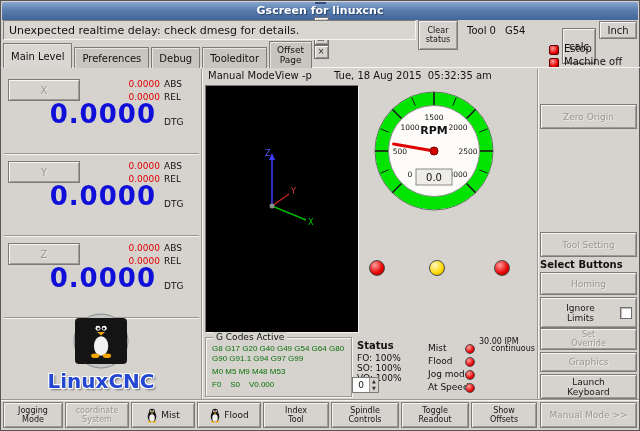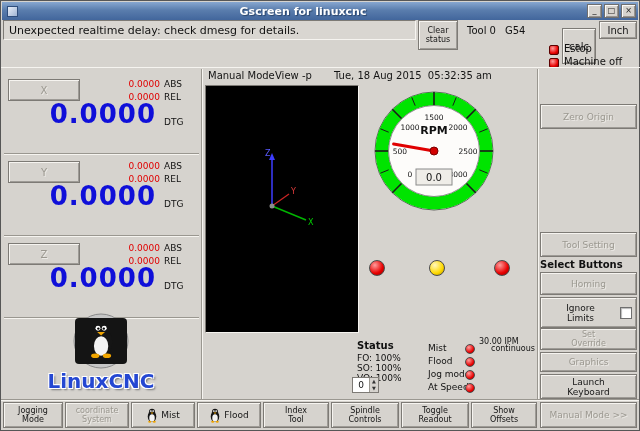--- a/index.html
+++ b/index.html
@@ -4,21 +4,21 @@
 <style>
   * { box-sizing: border-box; margin: 0; padding: 0; }
   html, body { width: 640px; height: 431px; }
   body { font-family: "DejaVu Sans", "Liberation Sans", sans-serif; background: #d6d3ce; position: relative; overflow: hidden; font-size: 10px; color: #111; }
 
   #win { position: absolute; inset: 0; background: #d6d3ce; border: 1px solid #565656; }
 
   
   .titlebar { position: absolute; left: 1px; right: 1px; top: 1px; height: 18px;
     background: linear-gradient(180deg, #87a7d0 0%, #5a7dad 45%, #42669c 100%);
-    display: flex; align-items: center; padding: 0 2px; }
+    display: flex; align-items: center; padding: 0 2px; flex-direction: column; }
   .title-icon { width: 11px; height: 11px; background: linear-gradient(135deg,#e8eef8,#9fb4d4); border: 1px solid #2e4d7c; margin: 0 3px; }
   .title-text { color: #fff; font-size: 11px; font-weight: bold; flex: 1; text-align: center; text-shadow: 1px 1px 1px #2a4469; }
   .winbtn { width: 15px; height: 14px; background: #d6d3ce; border: 1px solid #6f6f6f;
     box-shadow: inset 1px 1px 0 #fbfaf8, inset -1px -1px 0 #969390;
     font-size: 8px; line-height: 12px; text-align: center; color: #222; margin-left: 2px; cursor: default; }
 
   
   .btn { position: absolute; background: #d6d3ce; border: 1px solid #7d7a75;
     box-shadow: inset 1px 1px 0 #f6f4f0, inset -1px -1px 0 #9e9b96;
     display: flex; align-items: center; justify-content: center; text-align: center; color: #161616; }
@@ -131,20 +131,28 @@
 
   <div class="statusmsg sunken">Unexpected realtime delay: check dmesg for details.</div>
   <div class="btn clearbtn pre">Clear
 status</div>
   <span class="toollbl" style="left:466px">Tool 0</span>
   <span class="toollbl" style="left:504px">G54</span>
   <div class="btn calcbtn">calc</div>
   <div class="btn inchbtn">Inch</div>
 
   <div class="pageline"></div>
+  <div class="tabs">
+    <div class="tab active">Main Level</div>
+    <div class="tab">Preferences</div>
+    <div class="tab">Debug</div>
+    <div class="tab">Tooleditor</div>
+    <div class="tab tall pre">Offset
+Page</div>
+  </div>
 
   <span class="sqled" style="left:548px; top:44px"></span>
   <span class="powlbl" style="left:563px; top:42px">Estop</span>
   <span class="sqled" style="left:548px; top:57px"></span>
   <span class="powlbl" style="left:563px; top:55px">Machine off</span>
 
   <div class="axis-block" style="top:74px">
     <div class="btn disabled axis-btn">X</div>
     <div class="axis-val" style="top:4px">0.0000</div>
     <div class="axis-tag" style="top:4px">ABS</div>
@@ -244,20 +252,27 @@
     <circle cx="70" cy="70" r="4" fill="#d20000" stroke="#7a0000"></circle>
 
     <rect x="52" y="88" width="36" height="16" fill="#efede8" stroke="#8a8a8a"></rect>
     <text x="70" y="100" font-size="10" fill="#111" text-anchor="middle">0.0</text>
   </svg>
 
   <span class="led red" style="left:368px; top:259px"></span>
   <span class="led yellow" style="left:428px; top:259px"></span>
   <span class="led red" style="left:493px; top:259px"></span>
 
+  <div class="frame" style="left:204px; top:336px; width:147px; height:60px">
+    <span class="frame-title">G Codes Active</span>
+    <div class="gcode-line" style="top:6px">G8 G17 G20 G40 G49 G54 G64 G80</div>
+    <div class="gcode-line" style="top:16px">G90 G91.1 G94 G97 G99</div>
+    <div class="gcode-line" style="top:29px">M0 M5 M9 M48 M53</div>
+    <div class="gcode-line prekeep" style="top:42px">F0    S0    V0.000</div>
+  </div>
 
   <div class="stat" style="top:339px; font-weight:bold; font-size:10px">Status</div>
   <div class="stat" style="top:352px">FO: 100%</div>
   <div class="stat" style="top:362px">SO: 100%</div>
   <div class="stat" style="top:372px">VO: 100%</div>
   <div class="spinbox">
     <span class="spin-val">0</span>
     <span class="spin-arrows">
         <span>▲</span>
         <span>▼</span>

